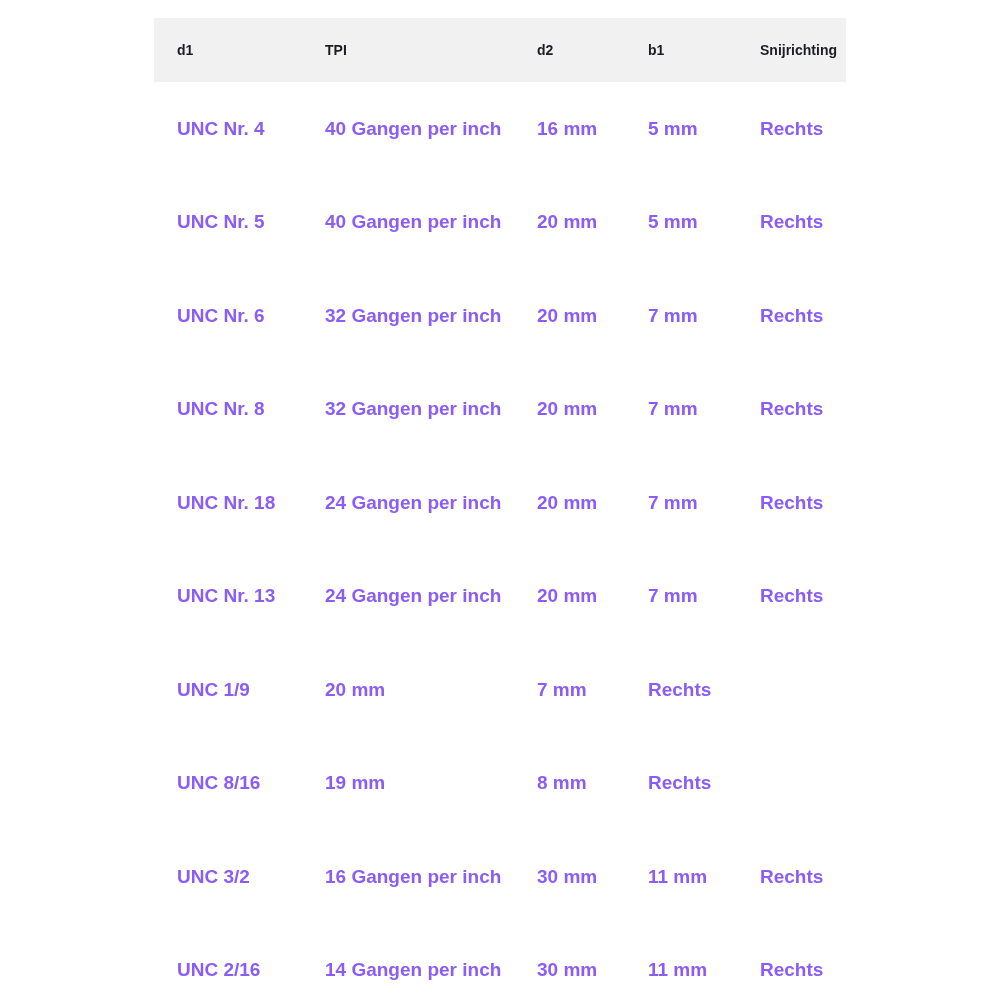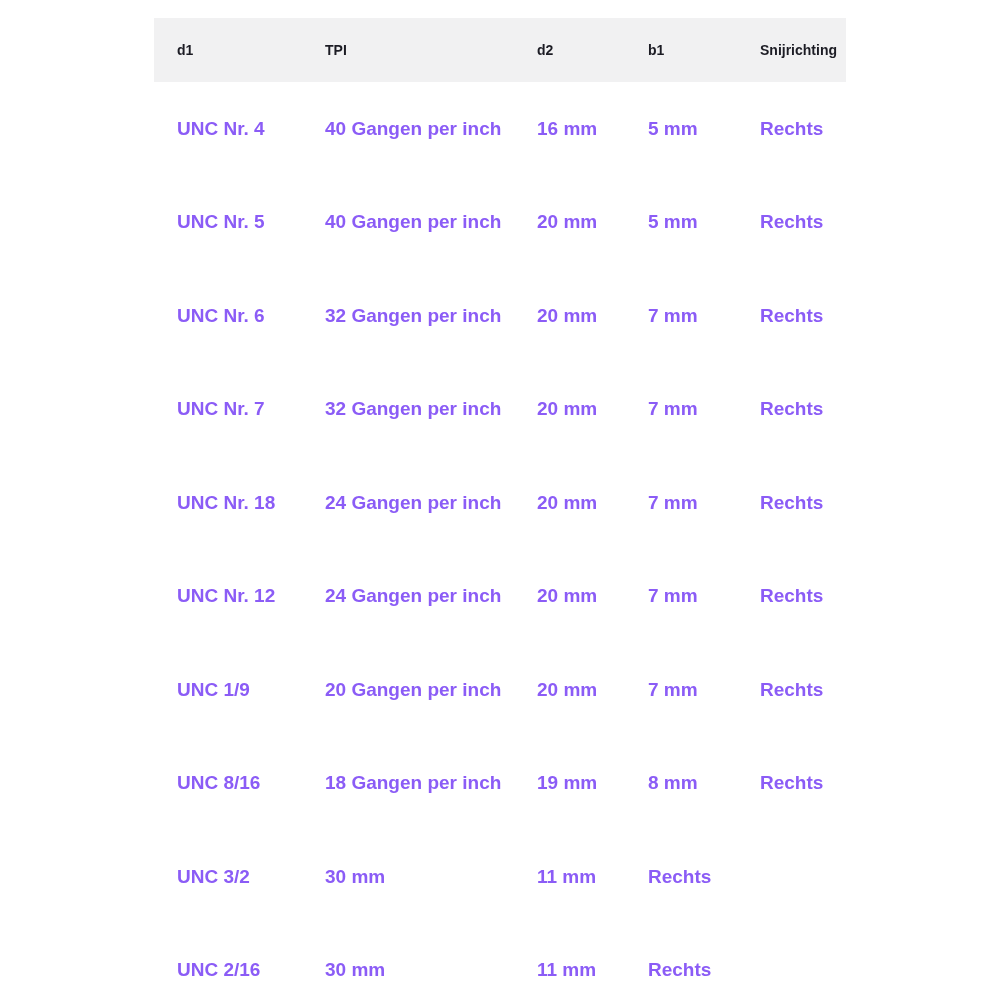--- a/index.html
+++ b/index.html
@@ -73,61 +73,61 @@
     <div class="td">Rechts</div>
   </div>
       <div class="trow">
     <div class="td">UNC Nr. 6</div>
     <div class="td">32 Gangen per inch</div>
     <div class="td">20 mm</div>
     <div class="td">7 mm</div>
     <div class="td">Rechts</div>
   </div>
       <div class="trow">
-    <div class="td">UNC Nr. 7</div>
+    <div class="td">UNC Nr. 8</div>
     <div class="td">32 Gangen per inch</div>
     <div class="td">20 mm</div>
     <div class="td">7 mm</div>
     <div class="td">Rechts</div>
   </div>
       <div class="trow">
     <div class="td">UNC Nr. 18</div>
     <div class="td">24 Gangen per inch</div>
     <div class="td">20 mm</div>
     <div class="td">7 mm</div>
     <div class="td">Rechts</div>
   </div>
       <div class="trow">
-    <div class="td">UNC Nr. 12</div>
+    <div class="td">UNC Nr. 13</div>
     <div class="td">24 Gangen per inch</div>
     <div class="td">20 mm</div>
     <div class="td">7 mm</div>
     <div class="td">Rechts</div>
   </div>
       <div class="trow">
     <div class="td">UNC 1/9</div>
-    <div class="td">20 Gangen per inch</div>
     <div class="td">20 mm</div>
     <div class="td">7 mm</div>
     <div class="td">Rechts</div>
   </div>
       <div class="trow">
     <div class="td">UNC 8/16</div>
-    <div class="td">18 Gangen per inch</div>
     <div class="td">19 mm</div>
     <div class="td">8 mm</div>
     <div class="td">Rechts</div>
   </div>
       <div class="trow">
     <div class="td">UNC 3/2</div>
+    <div class="td">16 Gangen per inch</div>
     <div class="td">30 mm</div>
     <div class="td">11 mm</div>
     <div class="td">Rechts</div>
   </div>
       <div class="trow">
     <div class="td">UNC 2/16</div>
+    <div class="td">14 Gangen per inch</div>
     <div class="td">30 mm</div>
     <div class="td">11 mm</div>
     <div class="td">Rechts</div>
   </div>
     </div>
 
 </div>
 
 </body></html>

